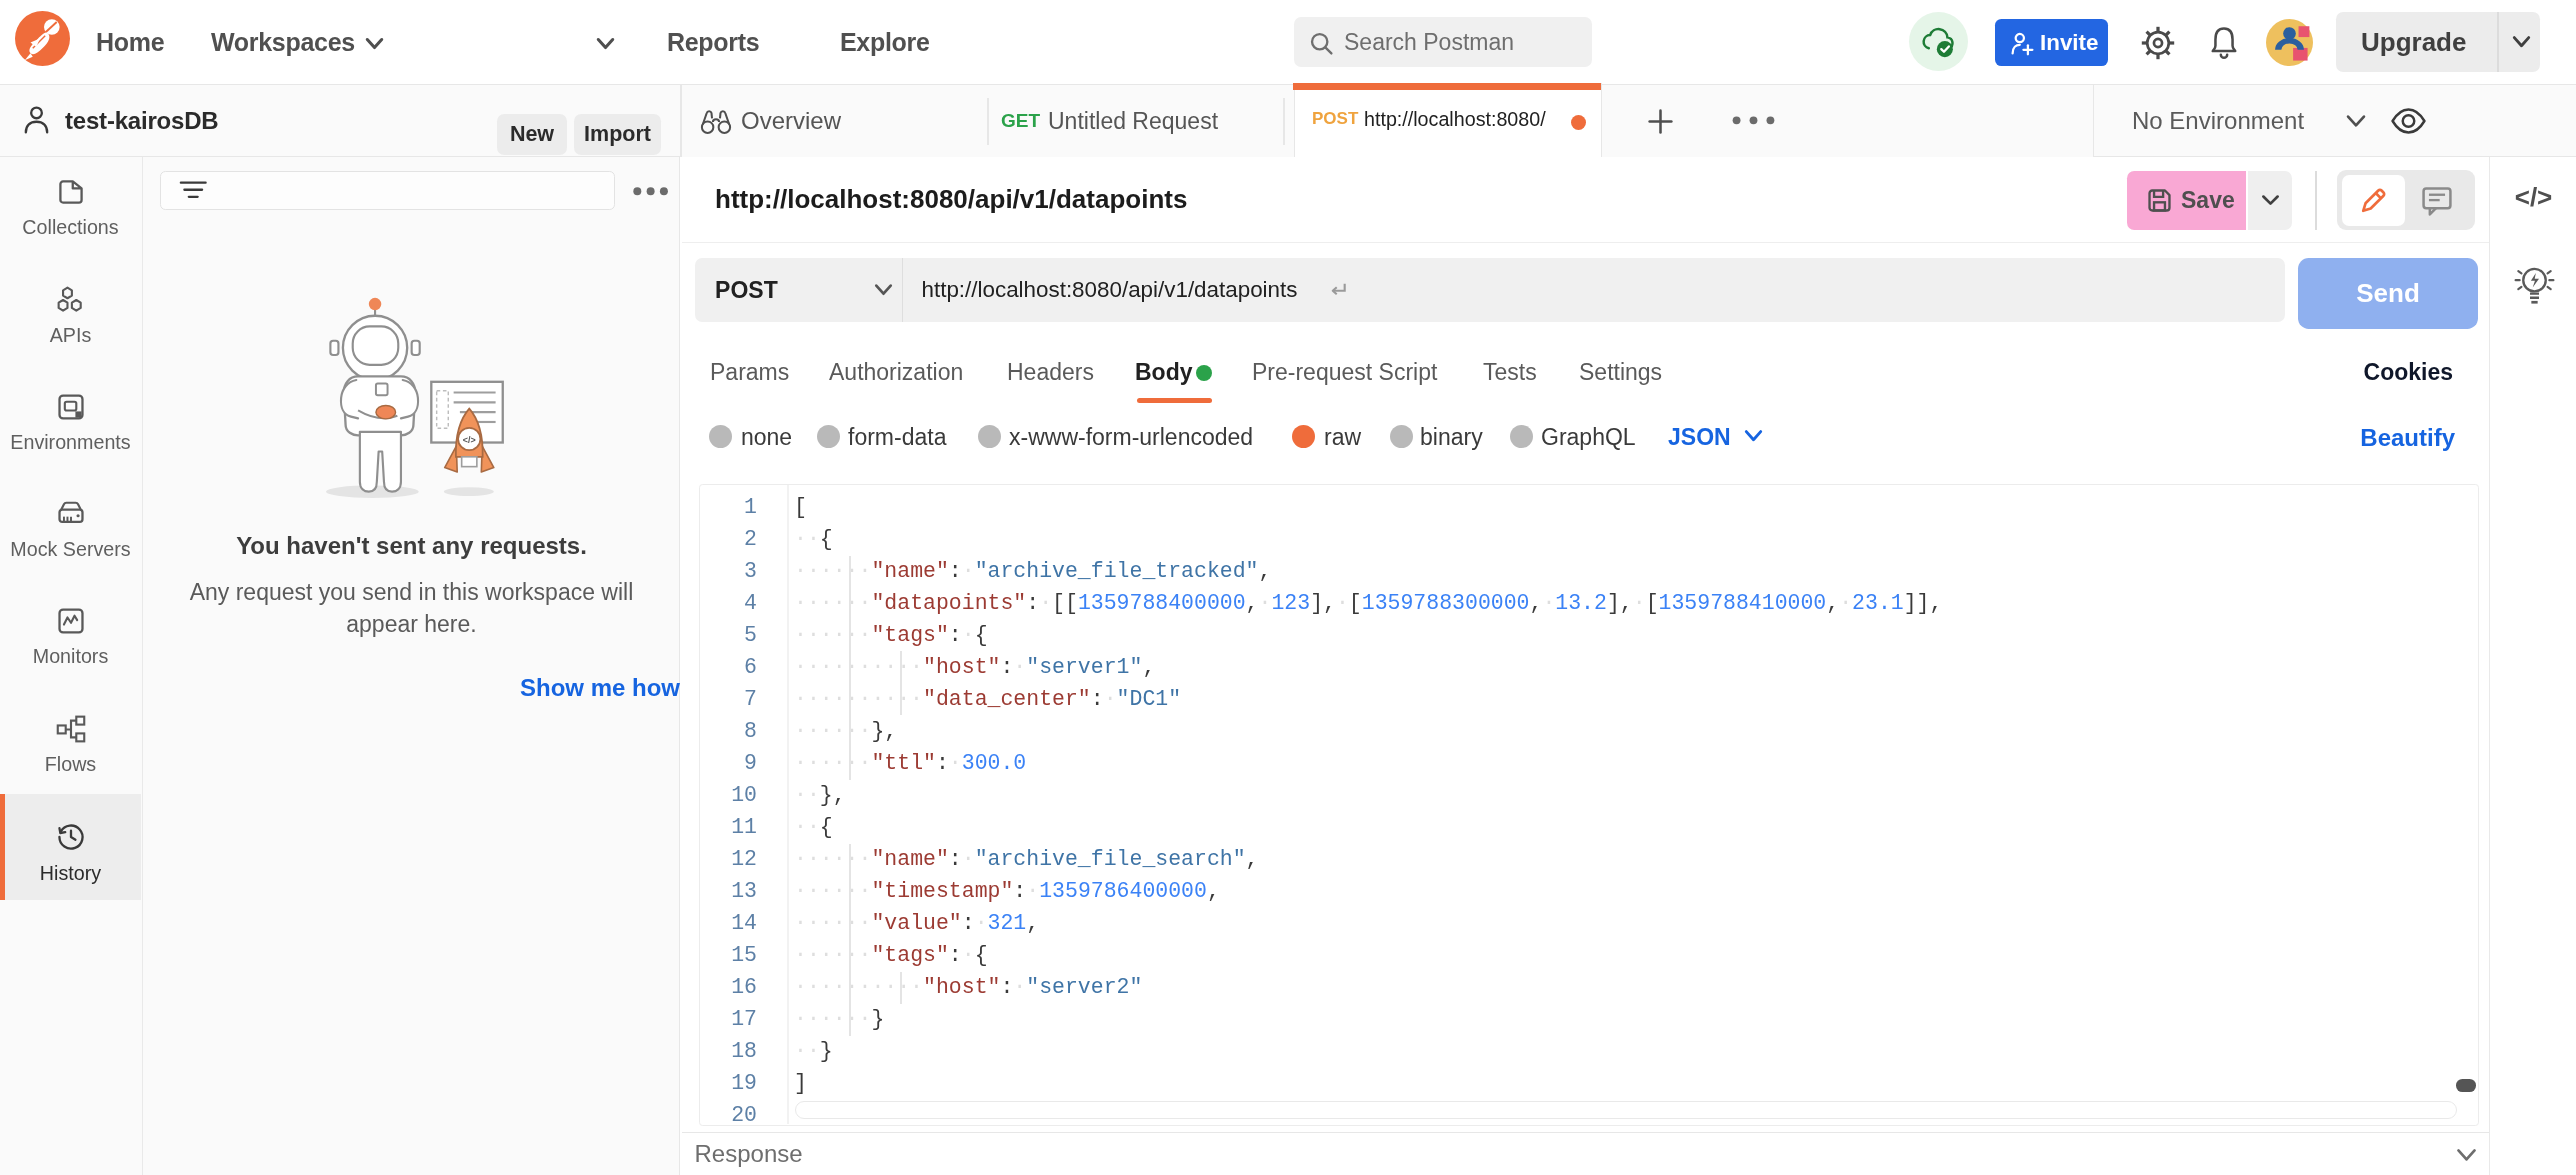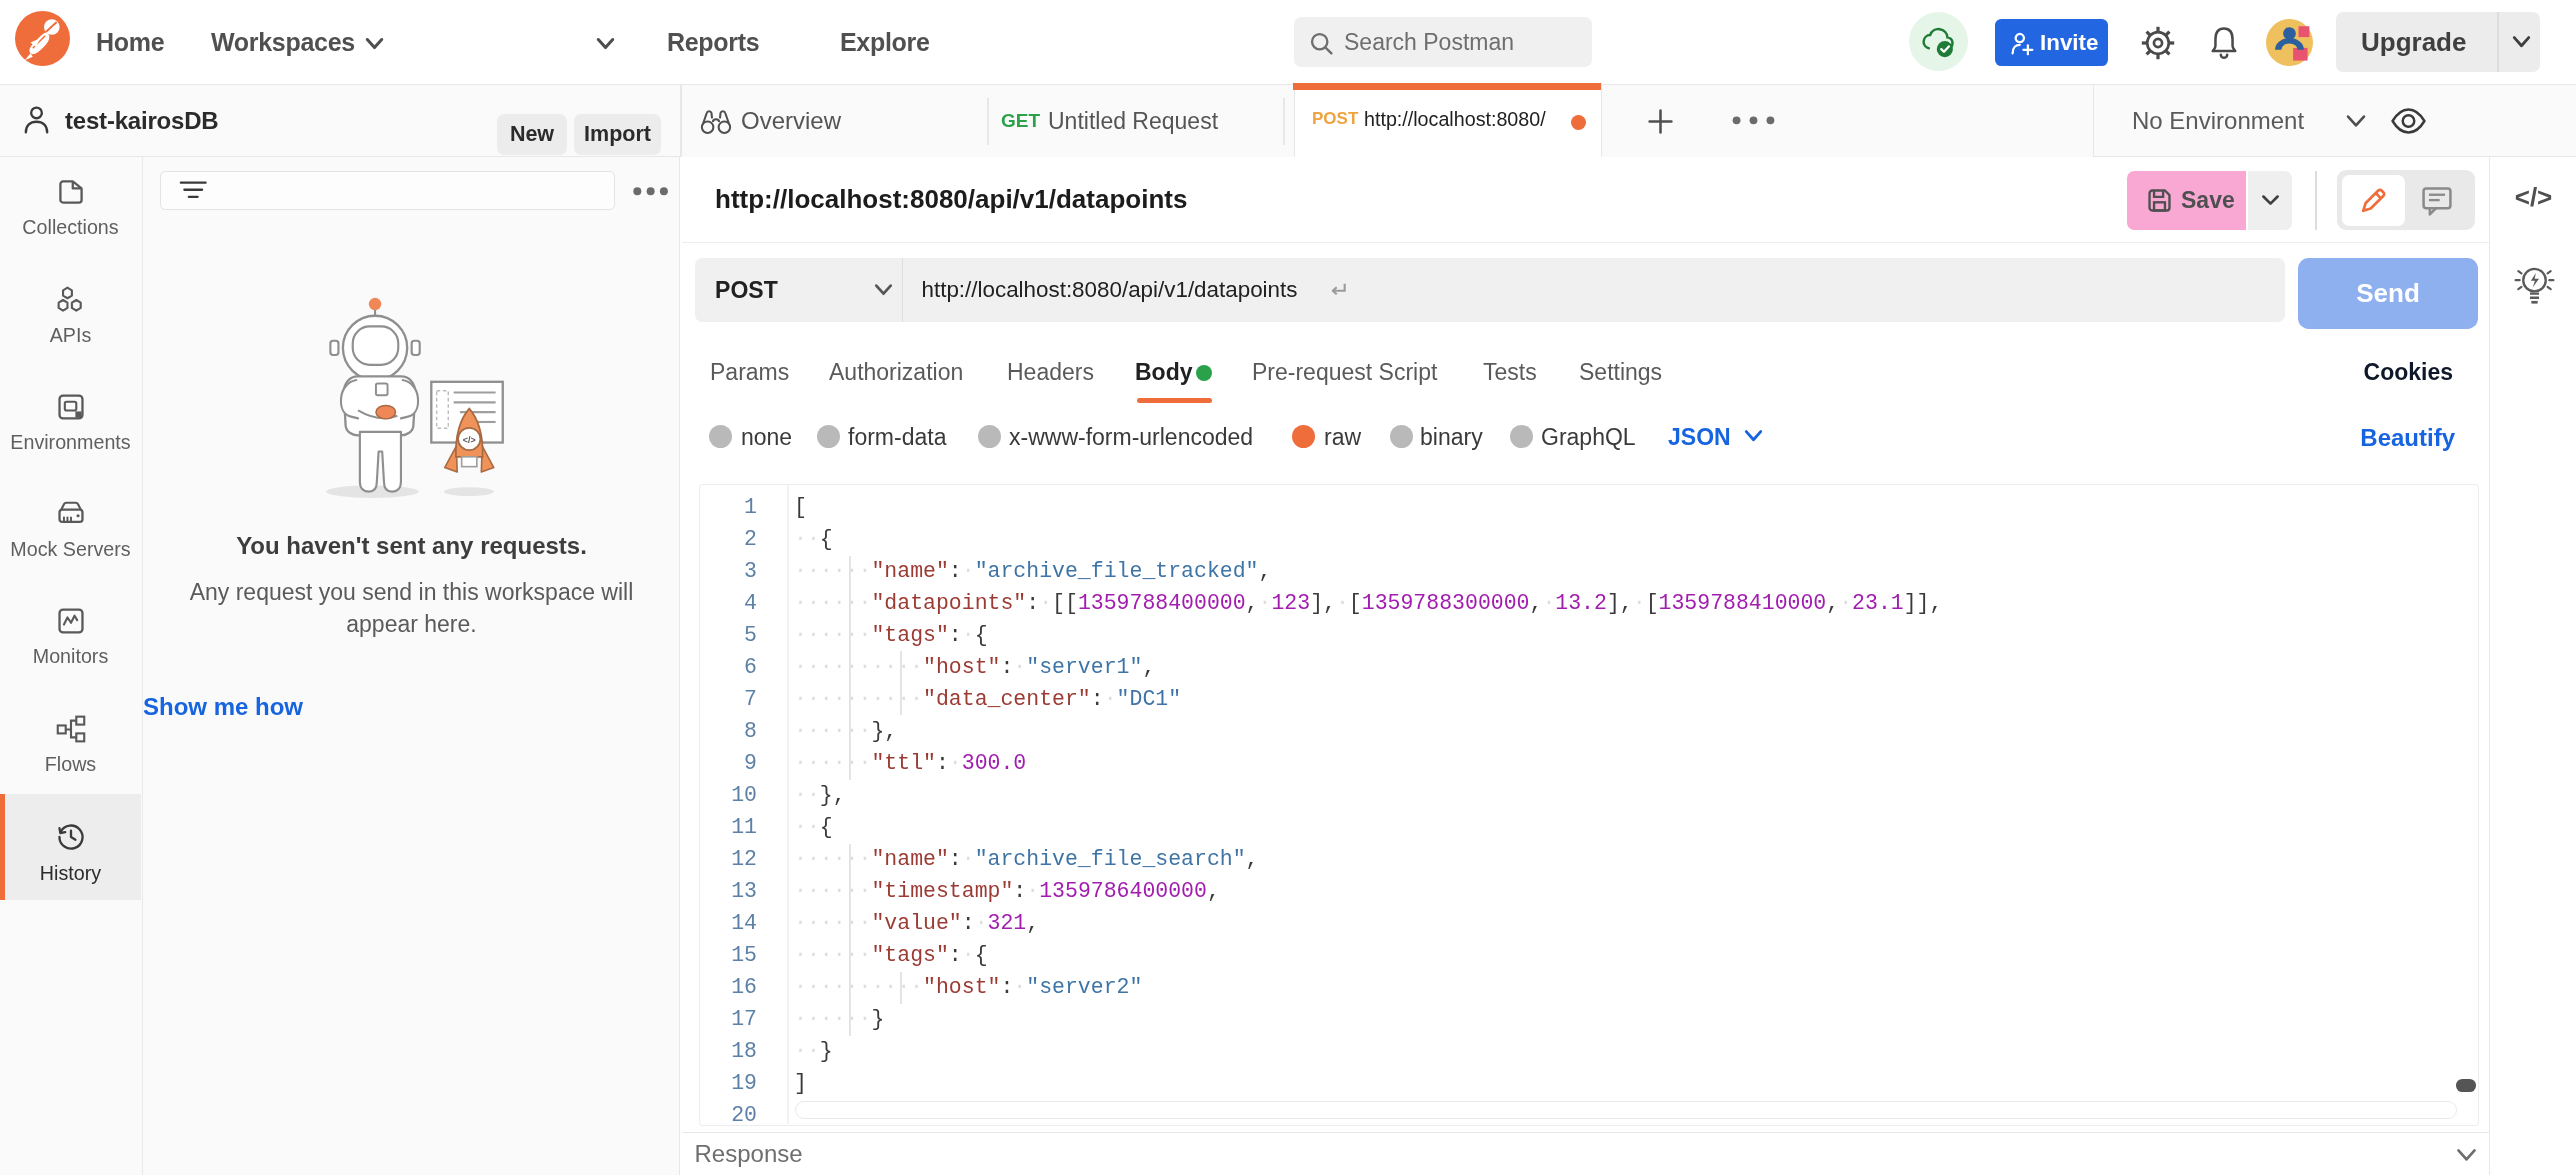--- a/index.html
+++ b/index.html
@@ -29,36 +29,36 @@
 #rail{position:absolute;left:0;top:157px;width:143px;height:1019px;background:#fafafa;border-right:1.8px solid #e9e9e9}
 .ritem{position:absolute;left:0;width:141px;text-align:center}
 .ritem .lbl{display:block;margin-top:9px;font-size:19.7px;color:#5f5f5f}
 .ritem svg{margin:0 auto}
 #hist-active{position:absolute;left:0;top:637px;width:141px;height:106px;background:#ededed;border-left:5.4px solid #ef6c3b}
 
 #hpanel{position:absolute;left:143px;top:157px;width:537px;height:1019px;background:#fafafa;border-right:1.8px solid #e7e7e7}
 #fbox{position:absolute;left:17px;top:14.3px;width:455px;height:39px;background:#fdfdfd;border:1.8px solid #e3e3e3;border-radius:5.4px}
 #hpanel h2{position:absolute;left:0;top:375px;width:537px;text-align:center;font-size:24px;font-weight:700;color:#3d3d3d}
 #hpanel .para{position:absolute;left:27px;top:419px;width:483px;text-align:center;font-size:23px;line-height:32px;color:#5a5a5a}
-#hpanel .show{position:absolute;left:0;top:536px;width:537px;text-align:left;font-size:24px;font-weight:700;color:#1664e0}
+#hpanel .show{position:absolute;left:0;top:517px;width:537px;text-align:right;font-size:24px;font-weight:700;color:#1664e0}
 
 #main{position:absolute;left:682px;top:157px;width:1807px;height:1019px;background:#fff}
 #titlerow{position:absolute;left:0;top:0;width:1807px;height:86px;border-bottom:1.8px solid #eeeeee}
 #title{position:absolute;left:33px;top:0;line-height:84px;font-size:26px;font-weight:700;color:#1c1c1c}
 #reqbar{position:absolute;left:12.5px;top:101px;width:1590px;height:64px;background:#f0f0f0;border-radius:7.2px}
 #send{position:absolute;left:1616px;top:101px;width:180px;height:71px;background:#8fb0ef;border-radius:10.7px;color:#fff;font-size:26px;font-weight:700;text-align:center;line-height:71px}
 .rtab{position:absolute;top:184px;height:63px;line-height:63px;font-size:23px;color:#5a5a5a}
 #bodyline{position:absolute;left:455px;top:241px;width:75px;height:5.4px;border-radius:2.7px;background:#ef6c3b}
 .radio{position:absolute;top:268px;width:23px;height:23px;border-radius:50%;background:#b9b9b9}
 .rlbl{position:absolute;top:258px;height:45px;line-height:45px;font-size:23px;color:#3a3a3a}
 
 #editor{position:absolute;left:17px;top:327px;width:1780px;height:642px;border:1.8px solid #ececec;border-radius:3.6px;background:#fff;overflow:hidden}
 #gutter{position:absolute;left:0;top:6.3px;width:57px;text-align:right;font:21.5px/32px "Liberation Mono",monospace;color:#5d80a6;white-space:pre}
 #code{position:absolute;left:94px;top:6.3px;font:21.5px/32px "Liberation Mono",monospace;color:#3a3a3a;white-space:pre}
-.k{color:#9c3b33}.s{color:#3f74a6}.n{color:#a21caf}.w{color:#dedede}
+.k{color:#9c3b33}.s{color:#3f74a6}.n{color:#3b82f6}.w{color:#dedede}
 .guide{position:absolute;width:1.8px;background:#e4e4e4}
 
 #resp{position:absolute;left:0;top:975px;width:1807px;height:44px;border-top:1.8px solid #e7e7e7}
 
 #rrail{position:absolute;left:2489px;top:157px;width:87px;height:1019px;background:#fff;border-left:1.8px solid #e9e9e9}
 </style>
 </head>
 <body>
 <div id="app">
 <div id="hdr">

